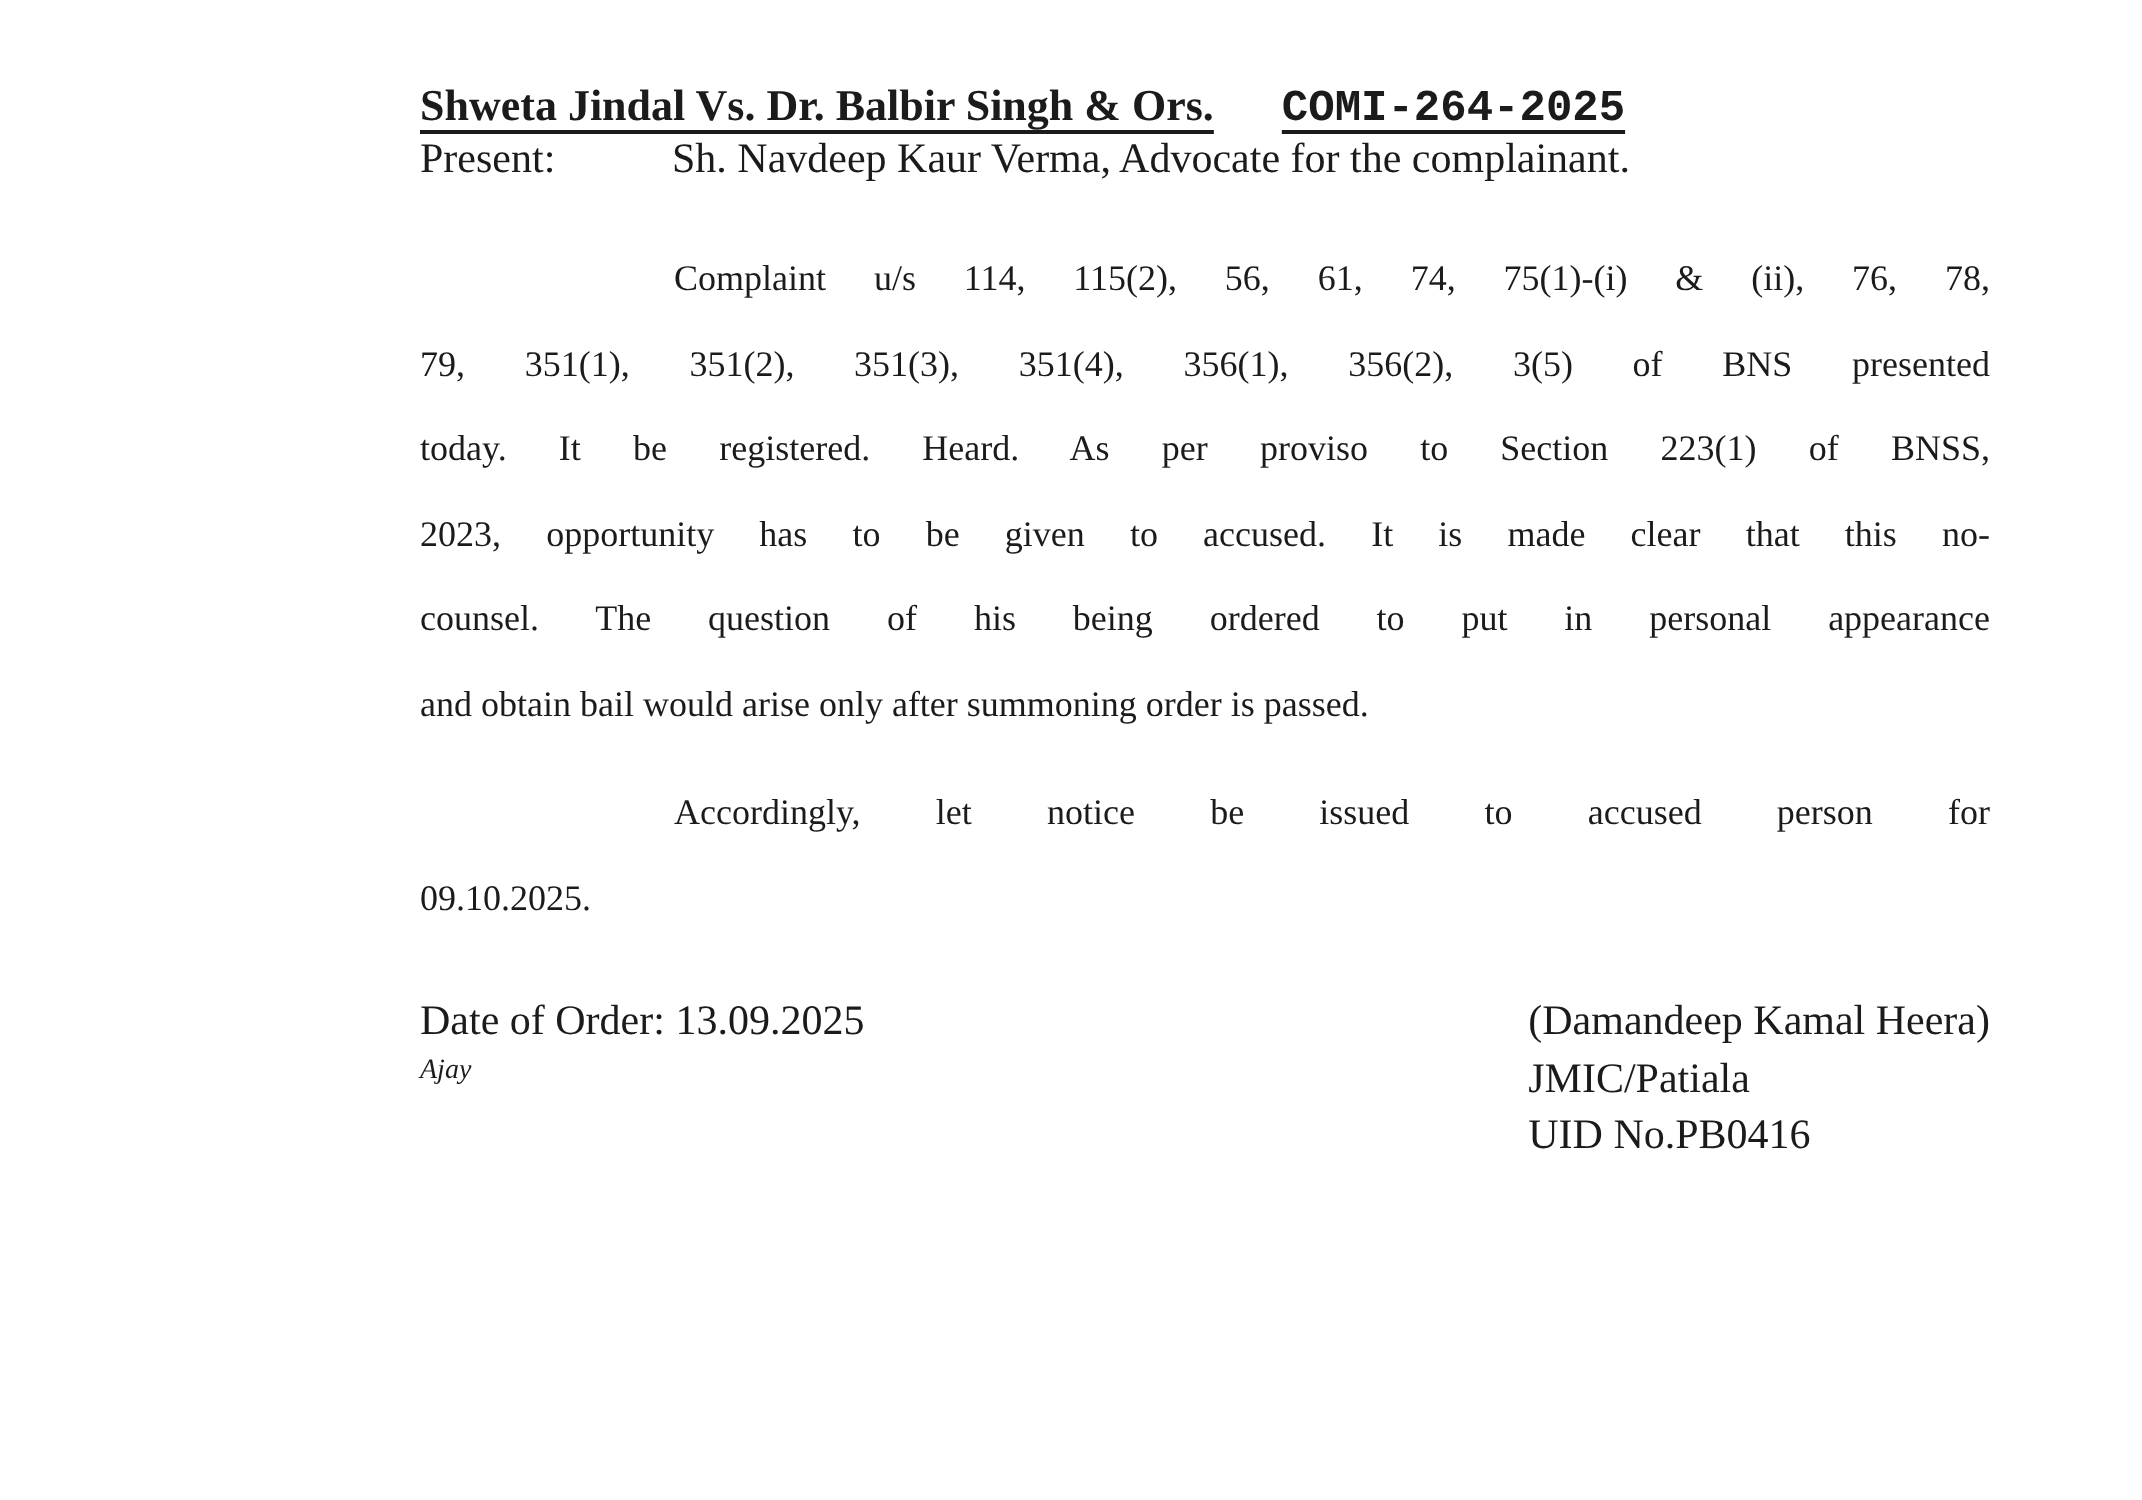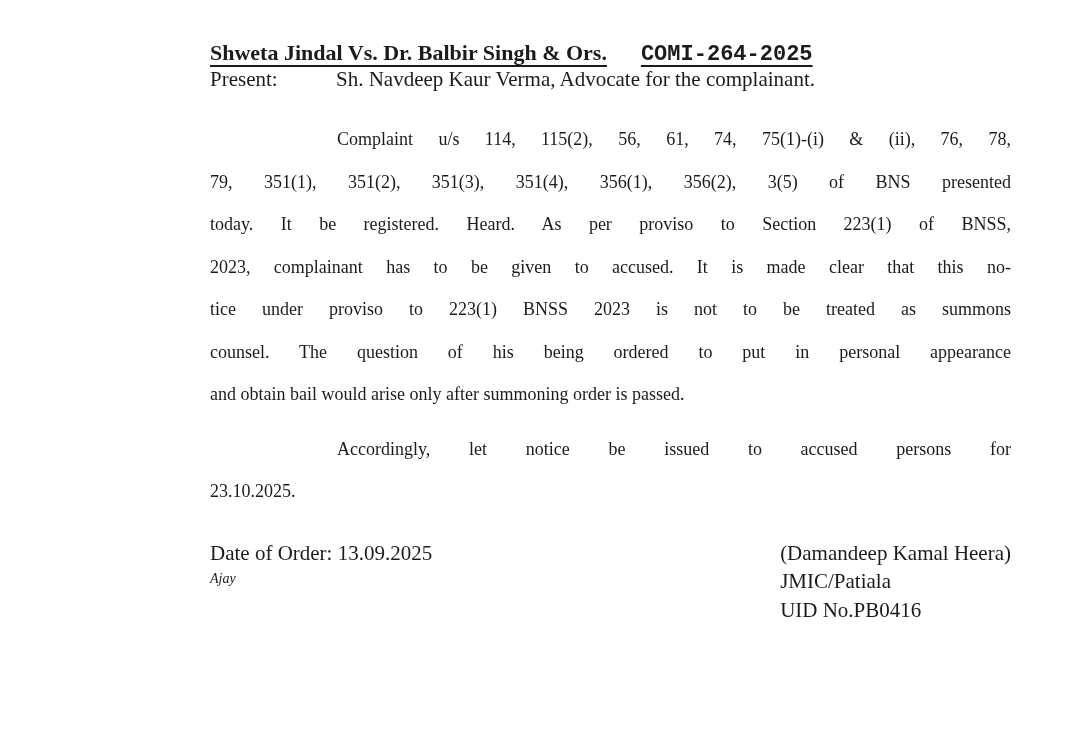--- a/index.html
+++ b/index.html
@@ -9,21 +9,21 @@
     width: 1071px;
     height: 750px;
     overflow: hidden;
     font-family: "Liberation Serif", "DejaVu Serif", serif;
     color: #1b1b1b;
   }
   .page {
     box-sizing: border-box;
     width: 1071px;
     height: 750px;
-    padding: 40px 60px 0 210px;
+    padding: 40px 76px 0 210px;
   }
   .title-row {
     display: flex;
     align-items: baseline;
     font-size: 22px;
     font-weight: bold;
     white-space: nowrap;
   }
   .underlined {
     text-decoration: underline;
@@ -78,29 +78,28 @@
 
   <div class="present-row">
     <span class="present-label">Present:</span>
     <span>Sh. Navdeep Kaur Verma, Advocate for the complainant.</span>
   </div>
 
   <div class="para">
     <div class="line jline indent">Complaint u/s 114, 115(2), 56, 61, 74, 75(1)-(i) &amp; (ii), 76, 78,</div>
     <div class="line jline">79, 351(1), 351(2), 351(3), 351(4), 356(1), 356(2), 3(5) of BNS presented</div>
     <div class="line jline">today. It be registered. Heard. As per proviso to Section 223(1) of BNSS,</div>
-    <div class="line jline">2023, complainant has to be given to accused. It is made clear that this no-</div>
-    <div class="line jline">tice under proviso to 223(1) BNSS 2023 is not to be treated as summons</div>
+    <div class="line jline">2023, opportunity has to be given to accused. It is made clear that this no-</div>
     <div class="line jline">counsel. The question of his being ordered to put in personal appearance</div>
     <div class="line">and obtain bail would arise only after summoning order is passed.</div>
   </div>
 
   <div class="para para-2">
-    <div class="line jline indent">Accordingly, let notice be issued to accused persons for</div>
-    <div class="line">23.10.2025.</div>
+    <div class="line jline indent">Accordingly, let notice be issued to accused person for</div>
+    <div class="line">09.10.2025.</div>
   </div>
 
   <div class="footer">
     <div class="footer-left">
       <div>Date of Order: 13.09.2025</div>
       <div class="clerk-sig">Ajay</div>
     </div>
     <div class="signature-block">
       <div>(Damandeep Kamal Heera)</div>
       <div>JMIC/Patiala</div>

